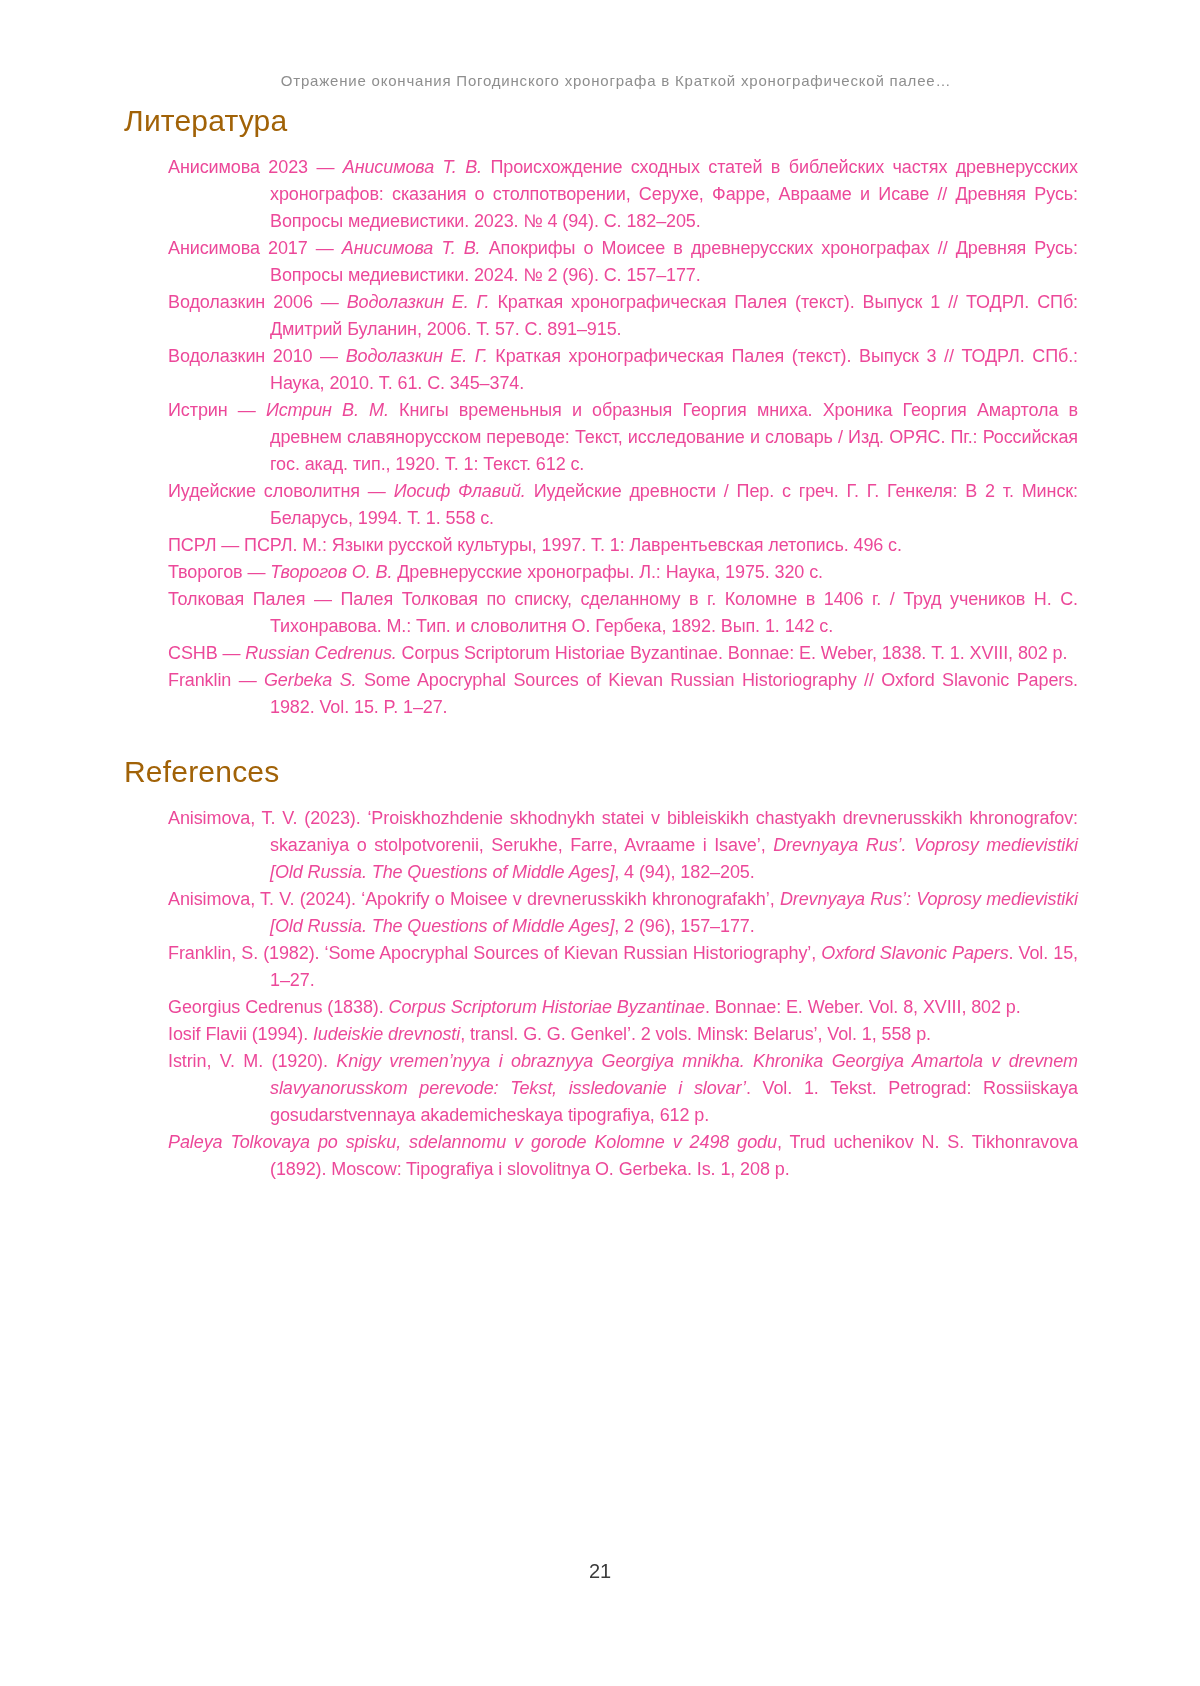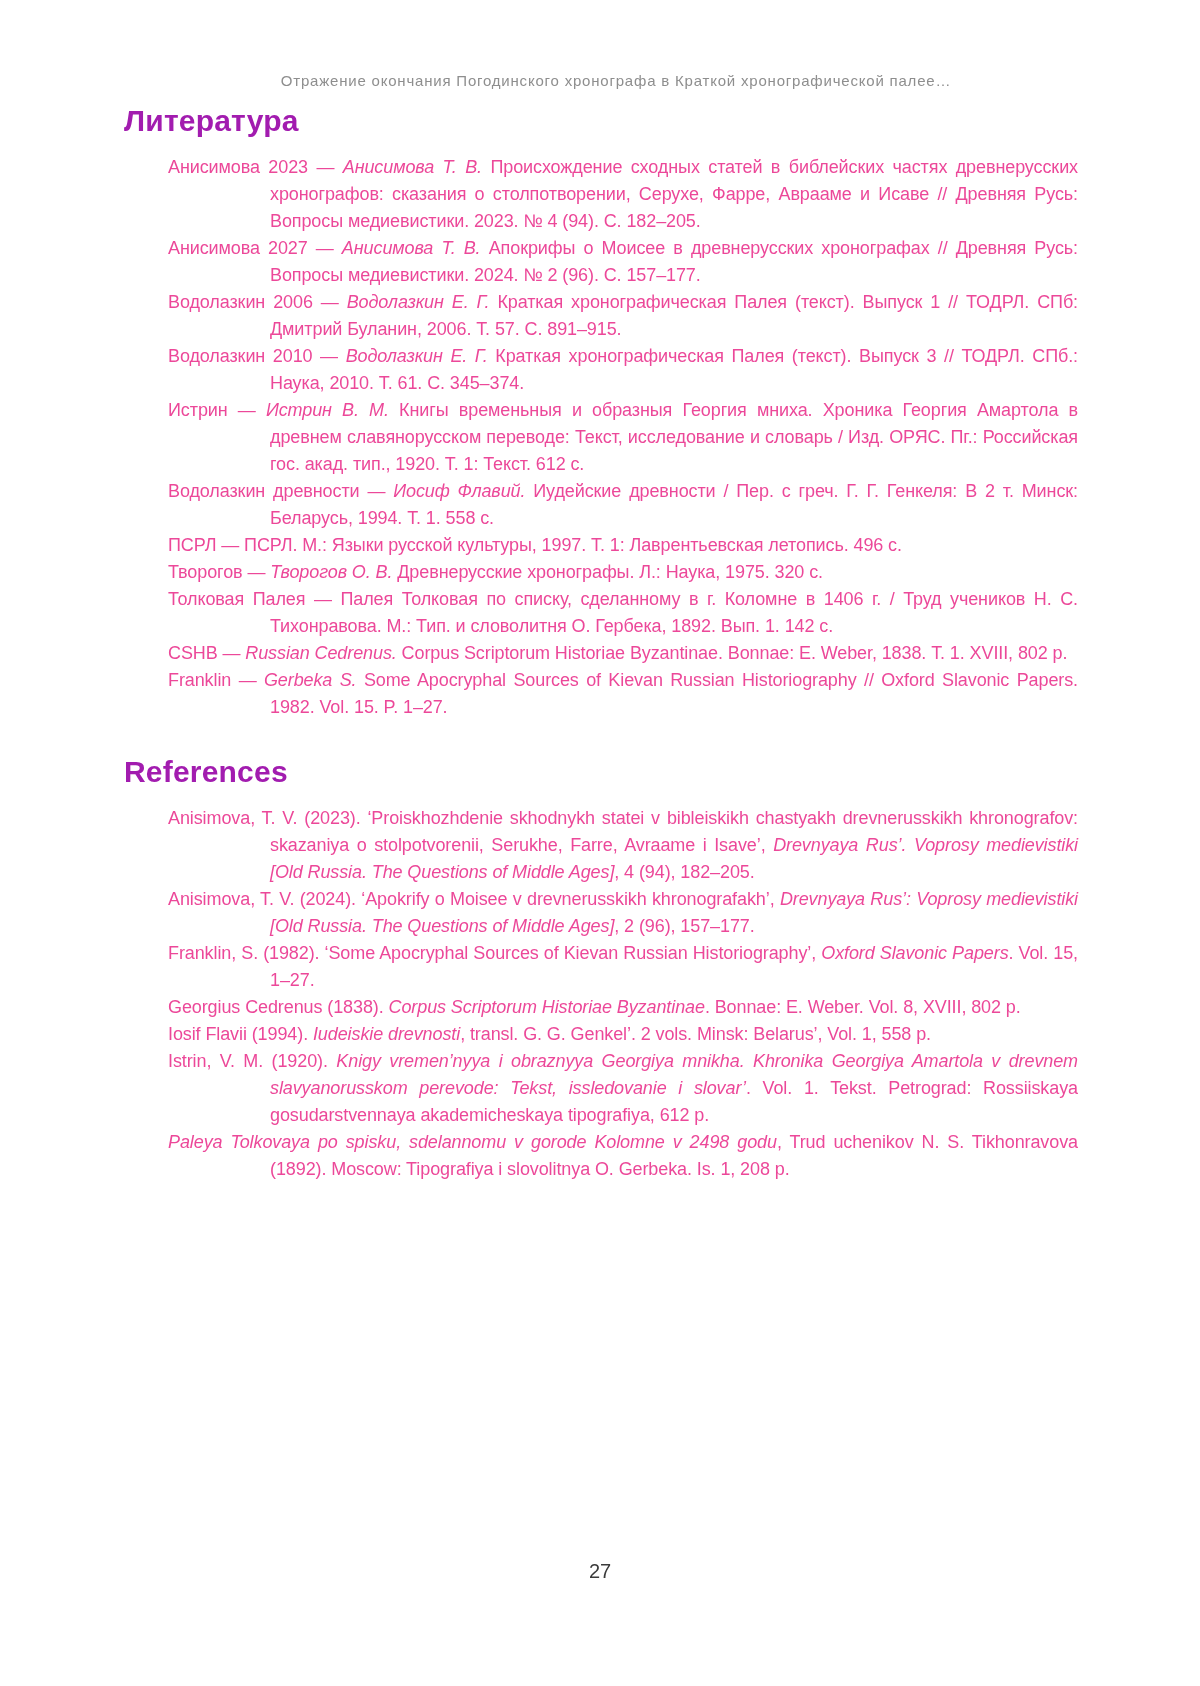--- a/index.html
+++ b/index.html
@@ -22,22 +22,22 @@
     padding-left:32px;
   }
   .content {
     position:absolute;
     top:104px;
     left:120px;
     width:958px;
   }
   h1.section-title {
     font-size:30px;
-    font-weight:700;
-    color:#a21caf;
+    font-weight:400;
+    color:#a16207;
     margin:0 0 16px 4px;
     letter-spacing:0.2px;
   }
   h1.section-title.second {
     margin-top:34px;
   }
   .ref-list { }
   .entry {
     margin:0;
     padding-left:150px;
@@ -63,25 +63,25 @@
 <div class="page">
 
   <div class="running-head">Отражение окончания Погодинского хронографа в Краткой хронографической палее…</div>
 
   <div class="content">
 
     <h1 class="section-title">Литература</h1>
 
     <div class="ref-list">
         <p class="entry"><span>Анисимова 2023 — </span><span class="it">Анисимова Т. В.</span><span> Происхождение сходных статей в библейских частях древнерусских хронографов: сказания о столпотворении, Серухе, Фарре, Аврааме и Исаве // Древняя Русь: Вопросы медиевистики. 2023. № 4 (94). С. 182–205.</span></p>
-        <p class="entry"><span>Анисимова 2027 — </span><span class="it">Анисимова Т. В.</span><span> Апокрифы о Моисее в древнерусских хронографах // Древняя Русь: Вопросы медиевистики. 2024. № 2 (96). С. 157–177.</span></p>
+        <p class="entry"><span>Анисимова 2017 — </span><span class="it">Анисимова Т. В.</span><span> Апокрифы о Моисее в древнерусских хронографах // Древняя Русь: Вопросы медиевистики. 2024. № 2 (96). С. 157–177.</span></p>
         <p class="entry"><span>Водолазкин 2006 — </span><span class="it">Водолазкин Е. Г.</span><span> Краткая хронографическая Палея (текст). Выпуск 1 // ТОДРЛ. СПб: Дмитрий Буланин, 2006. Т. 57. С. 891–915.</span></p>
         <p class="entry"><span>Водолазкин 2010 — </span><span class="it">Водолазкин Е. Г.</span><span> Краткая хронографическая Палея (текст). Выпуск 3 // ТОДРЛ. СПб.: Наука, 2010. Т. 61. С. 345–374.</span></p>
         <p class="entry"><span>Истрин — </span><span class="it">Истрин В. М.</span><span> Книгы временьныя и образныя Георгия мниха. Хроника Георгия Амартола в древнем славянорусском переводе: Текст, исследование и словарь / Изд. ОРЯС. Пг.: Российская гос. акад. тип., 1920. Т. 1: Текст. 612 с.</span></p>
-        <p class="entry"><span>Водолазкин древности — </span><span class="it">Иосиф Флавий.</span><span> Иудейские древности / Пер. с греч. Г. Г. Генкеля: В 2 т. Минск: Беларусь, 1994. Т. 1. 558 с.</span></p>
+        <p class="entry"><span>Иудейские словолитня — </span><span class="it">Иосиф Флавий.</span><span> Иудейские древности / Пер. с греч. Г. Г. Генкеля: В 2 т. Минск: Беларусь, 1994. Т. 1. 558 с.</span></p>
         <p class="entry"><span>ПСРЛ — ПСРЛ. М.: Языки русской культуры, 1997. Т. 1: Лаврентьевская летопись. 496 с.</span></p>
         <p class="entry"><span>Творогов — </span><span class="it">Творогов О. В.</span><span> Древнерусские хронографы. Л.: Наука, 1975. 320 с.</span></p>
         <p class="entry"><span>Толковая Палея — Палея Толковая по списку, сделанному в г. Коломне в 1406 г. / Труд учеников Н. С. Тихонравова. М.: Тип. и словолитня О. Гербека, 1892. Вып. 1. 142 с.</span></p>
         <p class="entry"><span>CSHB — </span><span class="it">Russian Cedrenus.</span><span> Corpus Scriptorum Historiae Byzantinae. Bonnae: E. Weber, 1838. Т. 1. XVIII, 802 p.</span></p>
         <p class="entry"><span>Franklin — </span><span class="it">Gerbeka S.</span><span> Some Apocryphal Sources of Kievan Russian Historiography // Oxford Slavonic Papers. 1982. Vol. 15. P. 1–27.</span></p>
       </div>
 
     <h1 class="section-title second">References</h1>
 
     <div class="ref-list">
@@ -89,15 +89,15 @@
         <p class="entry"><span>Anisimova, T. V. (2024). ‘Apokrify o Moisee v drevnerusskikh khronografakh’, </span><span class="it">Drevnyaya Rus’: Voprosy medievistiki [Old Russia. The Questions of Middle Ages]</span><span>, 2 (96), 157–177.</span></p>
         <p class="entry"><span>Franklin, S. (1982). ‘Some Apocryphal Sources of Kievan Russian Historiography’, </span><span class="it">Oxford Slavonic Papers</span><span>. Vol. 15, 1–27.</span></p>
         <p class="entry"><span>Georgius Cedrenus (1838). </span><span class="it">Corpus Scriptorum Historiae Byzantinae</span><span>. Bonnae: E. Weber. Vol. 8, XVIII, 802 p.</span></p>
         <p class="entry"><span>Iosif Flavii (1994). </span><span class="it">Iudeiskie drevnosti</span><span>, transl. G. G. Genkel’. 2 vols. Minsk: Belarus’, Vol. 1, 558 p.</span></p>
         <p class="entry"><span>Istrin, V. M. (1920). </span><span class="it">Knigy vremen’nyya i obraznyya Georgiya mnikha. Khronika Georgiya Amartola v drevnem slavyanorusskom perevode: Tekst, issledovanie i slovar’</span><span>. Vol. 1. Tekst. Petrograd: Rossiiskaya gosudarstvennaya akademicheskaya tipografiya, 612 p.</span></p>
         <p class="entry"><span class="it">Paleya Tolkovaya po spisku, sdelannomu v gorode Kolomne v 2498 godu</span><span>, Trud uchenikov N. S. Tikhonravova (1892). Moscow: Tipografiya i slovolitnya O. Gerbeka. Is. 1, 208 p.</span></p>
       </div>
 
   </div>
 
-  <div class="page-number">27</div>
+  <div class="page-number">21</div>
 
 </div>
 
 </body></html>

